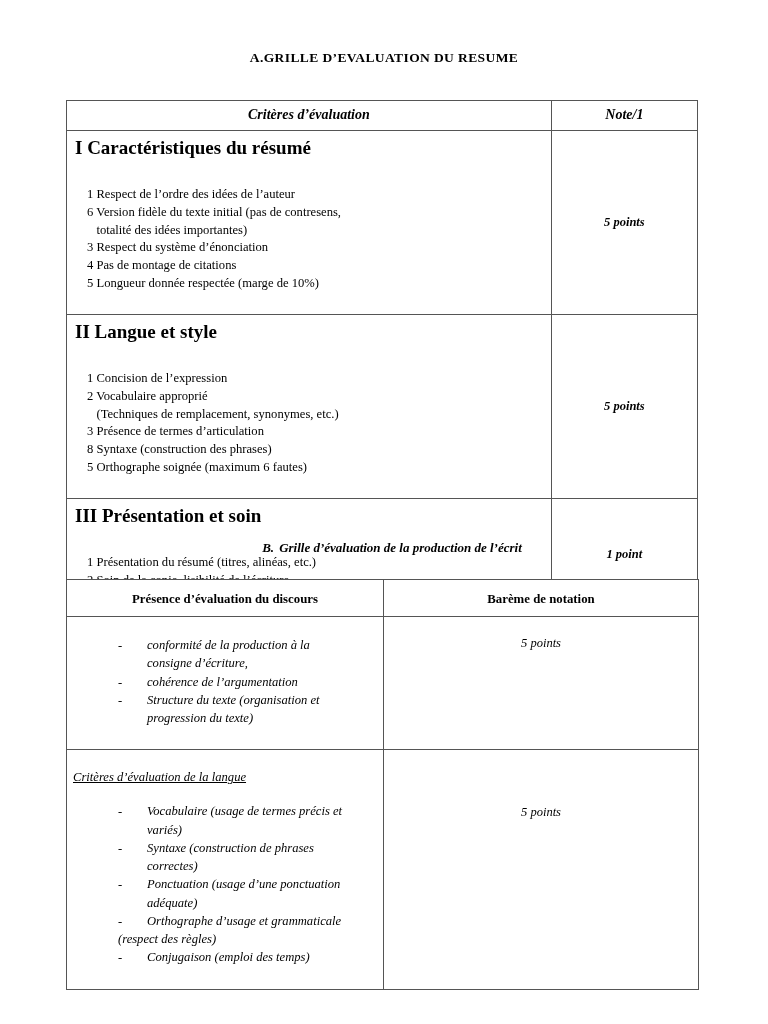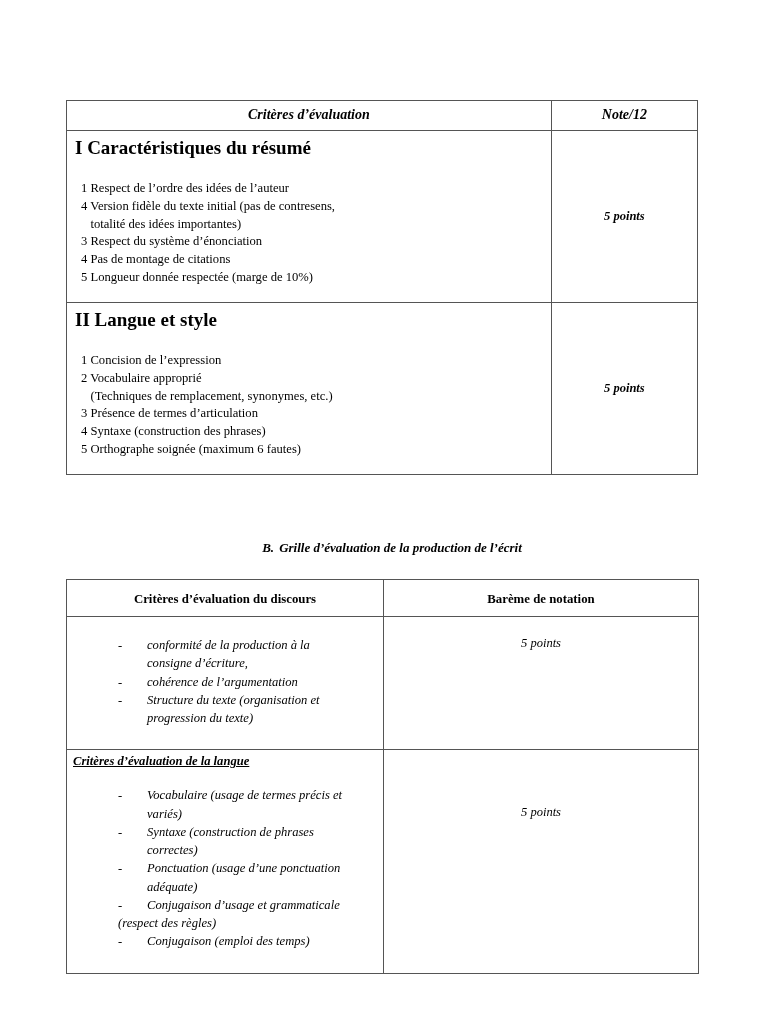--- a/index.html
+++ b/index.html
@@ -88,21 +88,21 @@
   .sec-head {
     font-weight: bold;
     font-size: 19px;
     margin: 0 0 2px 0;
     line-height: 1.25;
   }
   .sec-gap { height: 12px; }
 
   ul.plain-list {
     list-style: none;
-    margin: 6px;
+    margin: 12px;
     padding: 0;
   }
   ul.plain-list li {
     font-size: 12.6px;
     line-height: 1.42;
     white-space: pre-wrap;
   }
 
   
   .sub-title-b {
@@ -149,26 +149,26 @@
     vertical-align: top;
     font-style: italic;
     font-size: 12.5px;
     padding-top: 19px;
   }
   #table-b tbody tr.row-langue td.bareme-cell {
     padding-top: 55px;
   }
 
   .sub-head-underline {
-    font-weight: bold;
+    font-weight: normal;
     font-style: italic;
     font-size: 12.6px;
     text-decoration: underline;
     line-height: 1.35;
-    margin: 0 0 1px 0;
+    margin: 16px 0 1px 0;
   }
 
   ul.dash-list {
     list-style: none;
     margin: 16px;
     padding: 0;
   }
   ul.dash-list li {
     font-style: italic;
     font-size: 12.6px;
@@ -186,81 +186,93 @@
   ul.dash-list li.no-dash {
     padding-left: 29px;
     text-indent: 0;
   }
 </style>
 </head>
 <body>
 
 <div class="page">
 
+  <div class="doc-title">A.GRILLE D’EVALUATION DU RESUME</div>
 
   <table class="grid-table" id="table-a">
     <colgroup>
       <col class="col-crit">
       <col class="col-note">
     </colgroup>
     <thead>
       <tr>
         <th>Critères d’évaluation</th>
-        <th>Note/12</th>
+        <th>Note/1</th>
       </tr>
     </thead>
     <tbody>
 
       <tr>
         <td class="crit-cell">
           <p class="sec-head">I Caractéristiques du résumé</p>
           <div class="sec-gap"></div>
           <ul class="plain-list">
             <li>1 Respect de l’ordre des idées de l’auteur</li>
-            <li>4 Version fidèle du texte initial (pas de contresens,
+            <li>6 Version fidèle du texte initial (pas de contresens,
    totalité des idées importantes)</li>
             <li>3 Respect du système d’énonciation</li>
             <li>4 Pas de montage de citations</li>
             <li>5 Longueur donnée respectée (marge de 10%)</li>
           </ul>
         </td>
         <td class="note-cell">5 points</td>
       </tr>
 
       <tr>
         <td class="crit-cell">
           <p class="sec-head">II Langue et style</p>
           <div class="sec-gap"></div>
           <ul class="plain-list">
             <li>1 Concision de l’expression</li>
             <li>2 Vocabulaire approprié
    (Techniques de remplacement, synonymes, etc.)</li>
             <li>3 Présence de termes d’articulation</li>
-            <li>4 Syntaxe (construction des phrases)</li>
+            <li>8 Syntaxe (construction des phrases)</li>
             <li>5 Orthographe soignée (maximum 6 fautes)</li>
           </ul>
         </td>
         <td class="note-cell">5 points</td>
       </tr>
 
+      <tr>
+        <td class="crit-cell">
+          <p class="sec-head">III Présentation et soin</p>
+          <div class="sec-gap"></div>
+          <ul class="plain-list">
+            <li>1 Présentation du résumé (titres, alinéas, etc.)</li>
+            <li>2 Soin de la copie, lisibilité de l’écriture</li>
+          </ul>
+        </td>
+        <td class="note-cell">1 point</td>
+      </tr>
     </tbody>
   </table>
 
   <div class="sub-title-b">
     <span class="b-letter">B.</span><span class="b-text">Grille d’évaluation de la production de l’écrit</span>
   </div>
 
   <table class="grid-table" id="table-b">
     <colgroup>
       <col class="col-critb">
       <col class="col-bareme">
     </colgroup>
     <thead>
       <tr>
-        <th>Critères d’évaluation du discours</th>
+        <th>Présence d’évaluation du discours</th>
         <th>Barème de notation</th>
       </tr>
     </thead>
     <tbody>
 
       <tr class="row-discours">
         <td class="critb-cell">
           <ul class="dash-list">
             <li><span class="dash">-</span><span>conformité de la production à la
 consigne d’écriture,</span></li>
@@ -275,21 +287,21 @@
       <tr class="row-langue">
         <td class="critb-cell">
           <p class="sub-head-underline">Critères d’évaluation de la langue</p>
           <ul class="dash-list">
             <li><span class="dash">-</span><span>Vocabulaire (usage de termes précis et
 variés)</span></li>
             <li><span class="dash">-</span><span>Syntaxe (construction de phrases
 correctes)</span></li>
             <li><span class="dash">-</span><span>Ponctuation (usage d’une ponctuation
 adéquate)</span></li>
-            <li><span class="dash">-</span><span>Conjugaison d’usage et grammaticale</span></li>
+            <li><span class="dash">-</span><span>Orthographe d’usage et grammaticale</span></li>
             <li class="no-dash"><span>(respect des règles)</span></li>
             <li><span class="dash">-</span><span>Conjugaison (emploi des temps)</span></li>
           </ul>
         </td>
         <td class="bareme-cell">5 points</td>
       </tr>
     </tbody>
   </table>
 
 </div>

